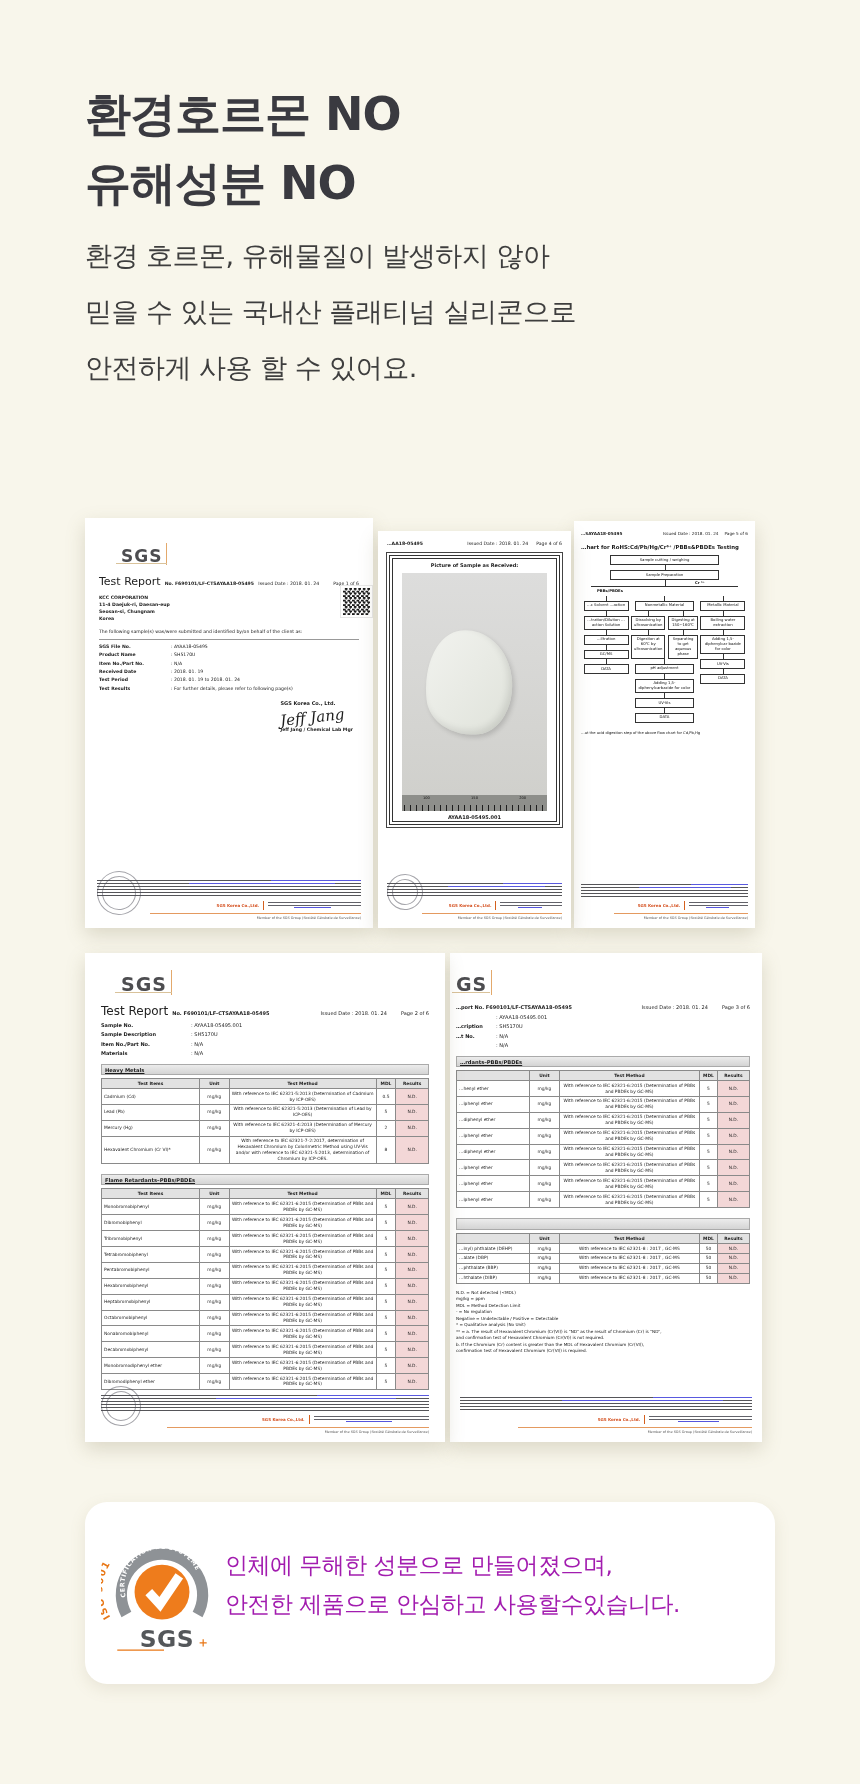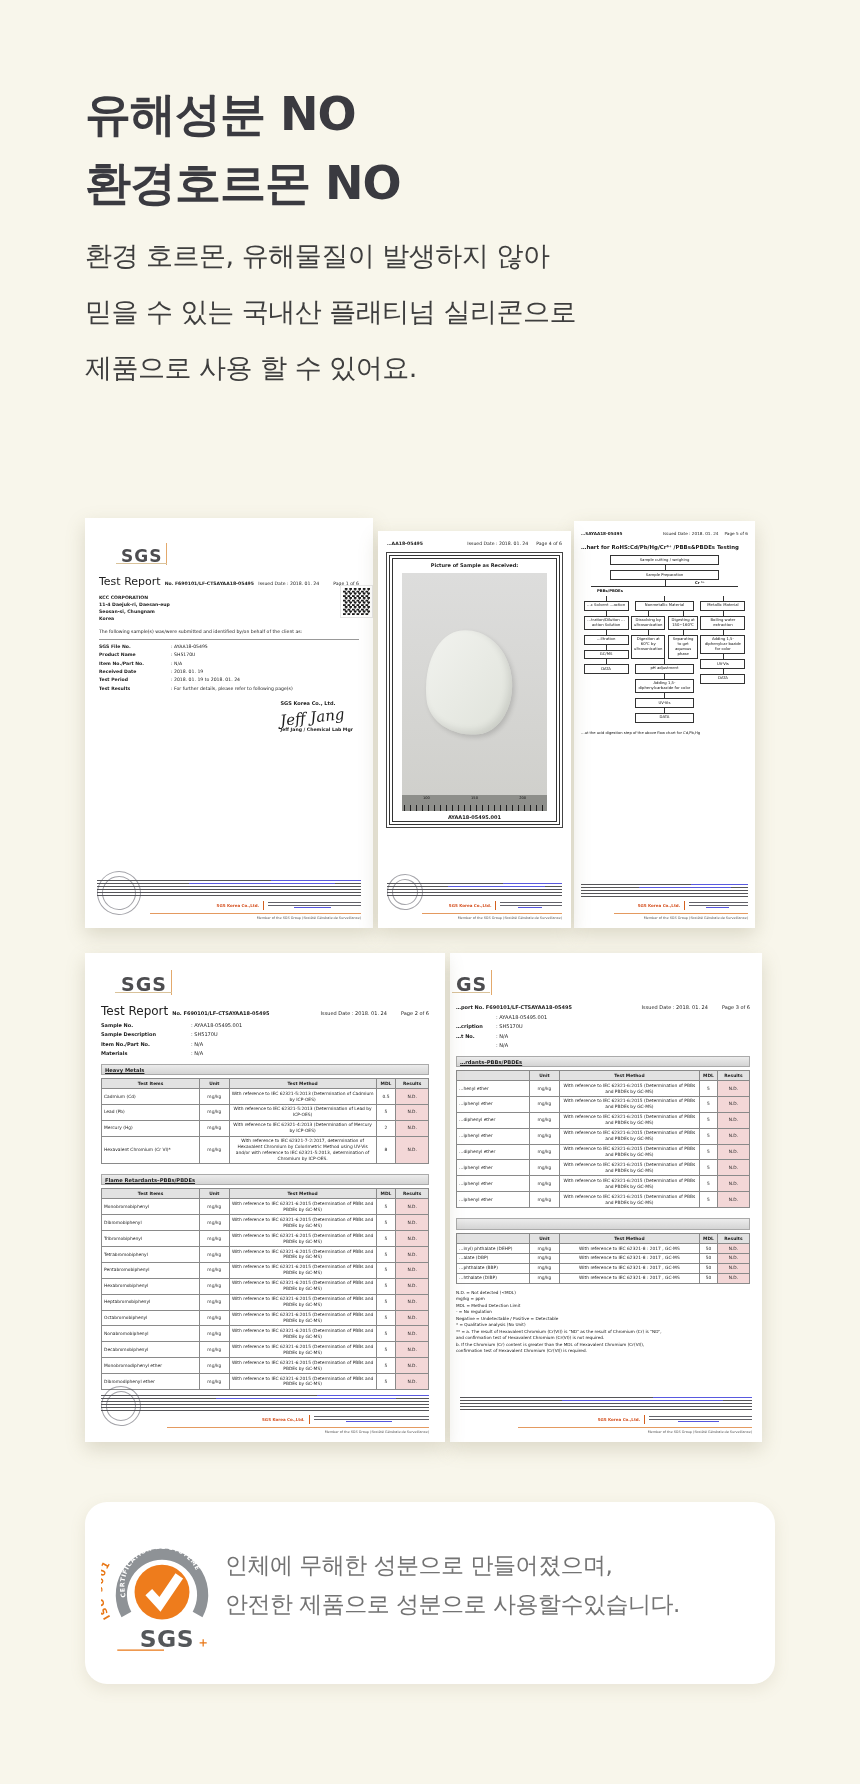--- a/index.html
+++ b/index.html
@@ -84,37 +84,37 @@
   .ruler-ticks{position:absolute;left:2px;right:2px;bottom:0;height:6px;background:repeating-linear-gradient(90deg,#1e1e1e 0 1px,transparent 1px 6px);}
   .pic-caption{font-size:5px;font-weight:700;text-align:center;margin-top:3px;}
   
   .notes{margin-top:6px;}
   .note-line{font-size:4.2px;line-height:1.55;color:#151515;}
   
   .cert-card{position:absolute;left:85px;top:1502px;width:690px;height:182px;background:#fff;border-radius:22px;box-shadow:0 5px 16px rgba(140,130,95,.14);}
   .badge{position:absolute;left:16px;top:10px;width:122px;height:150px;}
   .cert-text{position:absolute;left:140px;top:32px;}
   .cert-title{font-size:30px;font-weight:700;color:#3b3b41;letter-spacing:-1px;}
-  .cert-line{font-size:23px;color:#737373;line-height:1.7;letter-spacing:-0.5px;}
+  .cert-line{font-size:23px;color:#a21caf;line-height:1.7;letter-spacing:-0.5px;}
   .cert-body{margin-top:12px;}
 </style>
 </head>
 <body>
 
 <div class="canvas">
 
   <div class="hero">
+    <div class="hero-line">환경호르몬 NO</div>
     <div class="hero-line">유해성분 NO</div>
-    <div class="hero-line">환경호르몬 NO</div>
   </div>
   <div class="hero-sub">
 
   <div class="hero-sub-line">환경 호르몬, 유해물질이 발생하지 않아</div>
       <div class="hero-sub-line">믿을 수 있는 국내산 플래티넘 실리콘으로</div>
-      <div class="hero-sub-line">제품으로 사용 할 수 있어요.</div>
+      <div class="hero-sub-line">안전하게 사용 할 수 있어요.</div>
     </div>
 
   <div class="doc" id="p1">
     <div class="pad">
       <div class="sgs-logo" style="font-size:17px;margin-top:18px;margin-left:22px;">SGS</div>
       <div class="rpt-row">
         <span class="rpt-title" style="font-size:11px;">Test Report</span>
         <span class="rpt-no">No. F690101/LF-CTSAYAA18-05495</span>
         <span class="rpt-issued">Issued Date :  2018. 01. 24</span>
         <span class="rpt-page">Page 1 of 6</span>
@@ -669,18 +669,18 @@
       <text font-size="9.5" font-weight="bold" fill="#e87716" letter-spacing="1"><textPath href="#isoTextPath" startOffset="4%">ISO 9001</textPath></text>
       <circle cx="60" cy="75" r="27" fill="#ee7c1c"></circle>
       <path d="M 47,75 L 58,87 L 77,59" stroke="#ffffff" stroke-width="9" fill="none"></path>
       <text x="38" y="129" font-size="23" font-weight="bold" fill="#54575a" letter-spacing="0.5">SGS</text>
       <line x1="16" y1="132" x2="62" y2="132" stroke="#e87716" stroke-width="1.2"></line>
       <path d="M 97,125 h 7 M 100.5,121.5 v 7" stroke="#e87716" stroke-width="1.2"></path>
     </svg>
     <div class="cert-text">
       <div class="cert-body">
         <div class="cert-line">인체에 무해한 성분으로 만들어졌으며,</div>
-        <div class="cert-line">안전한 제품으로 성분으로 사용할수있습니다.</div>
+        <div class="cert-line">안전한 제품으로 안심하고 사용할수있습니다.</div>
       </div>
     </div>
   </div>
 
 </div>
 
 </body></html>

